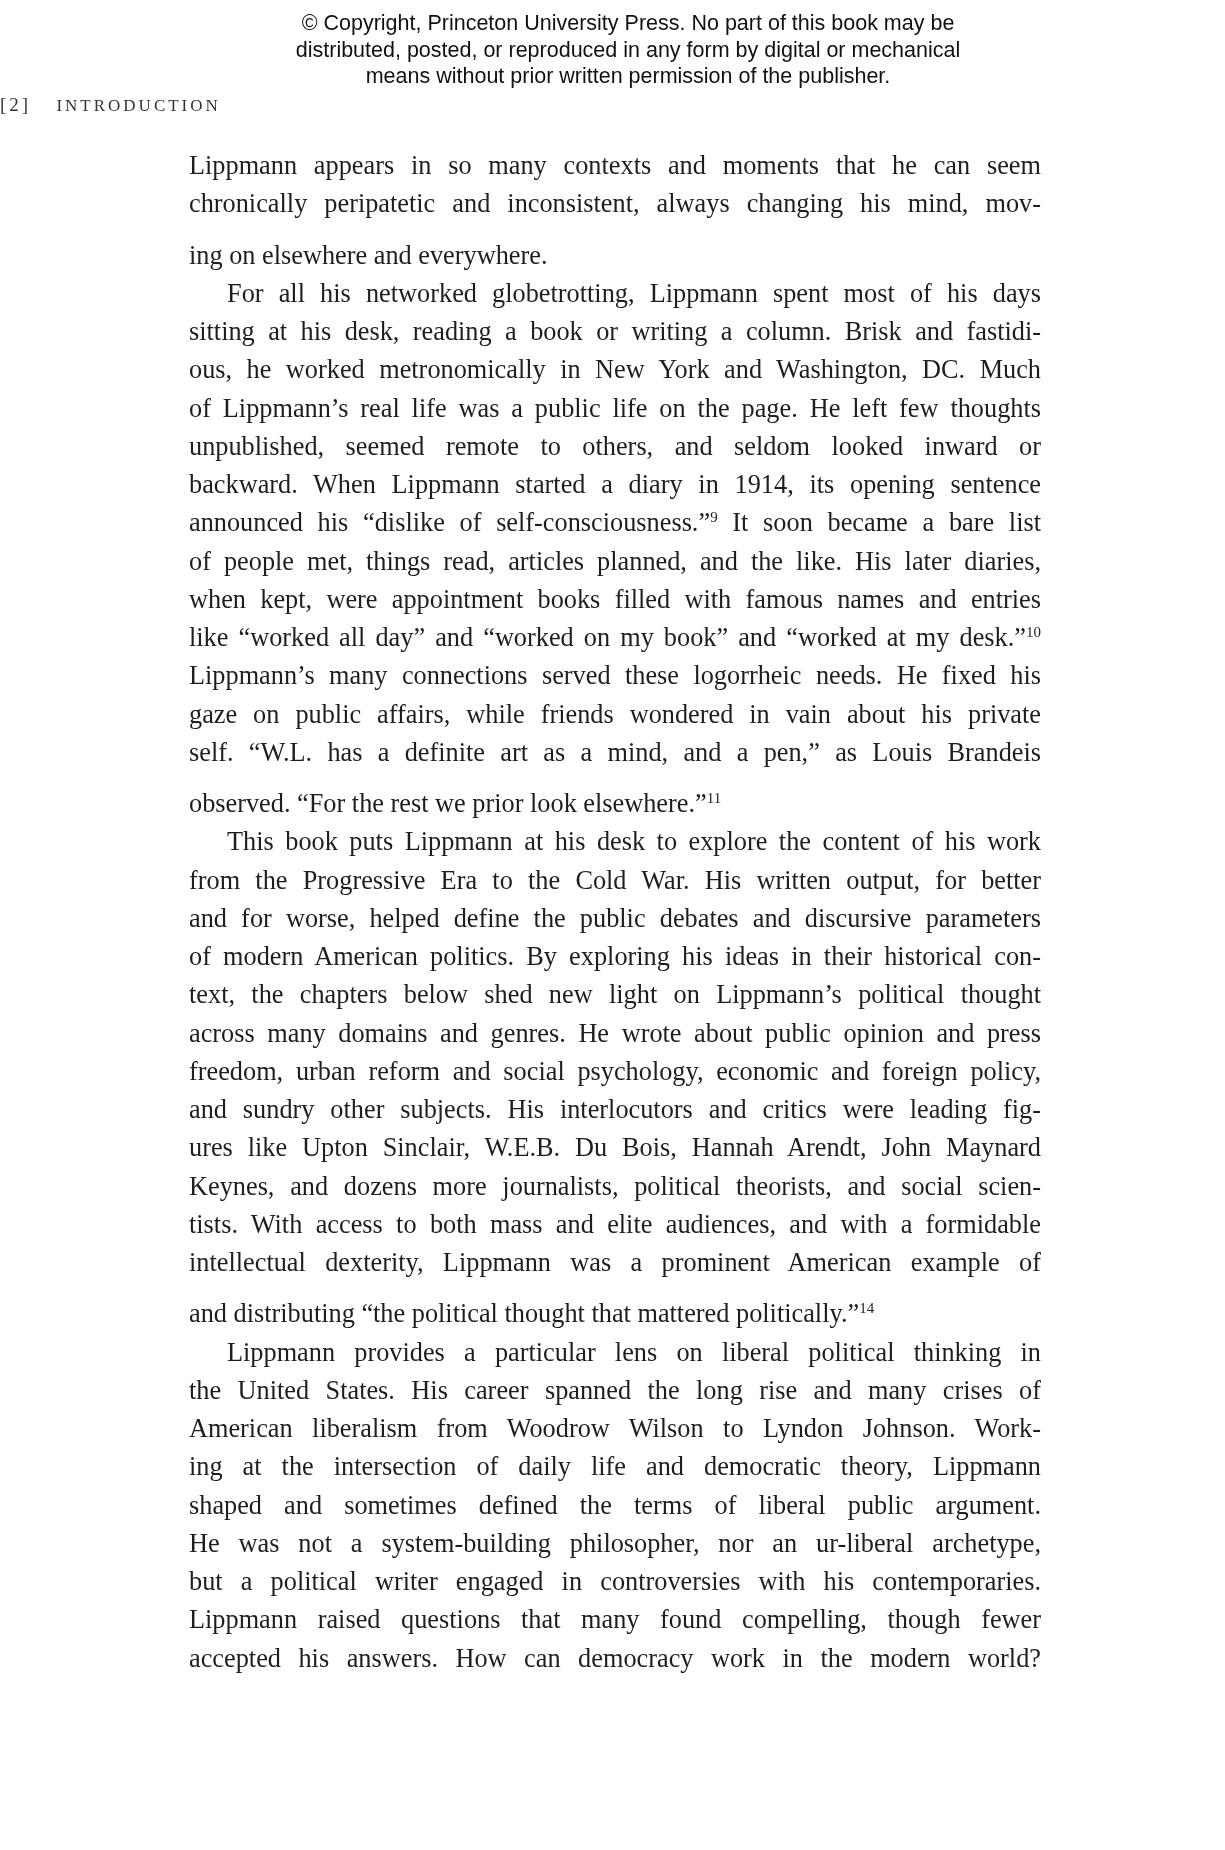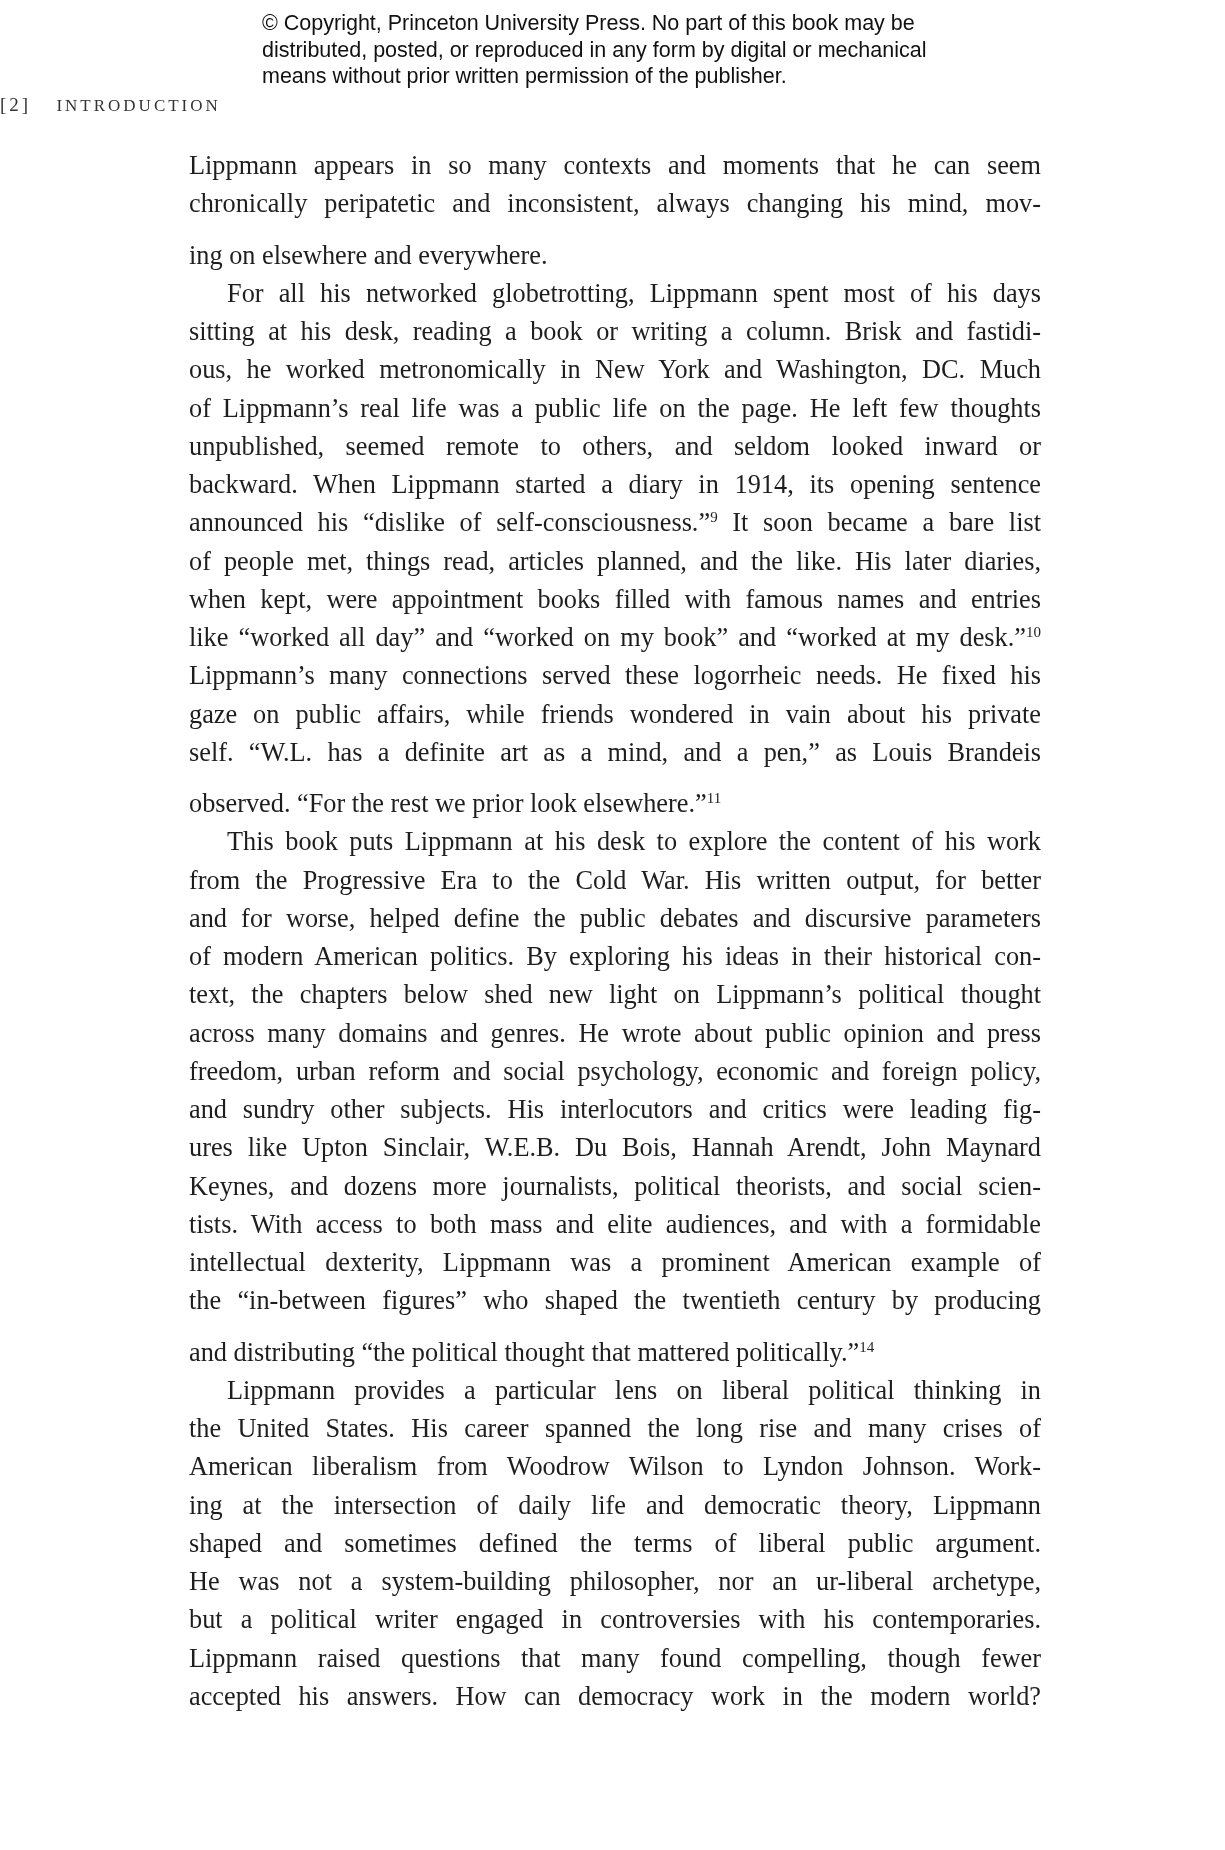--- a/index.html
+++ b/index.html
@@ -1,20 +1,21 @@
 <!DOCTYPE html>
 <html><head>
 <meta charset="utf-8">
 <style>
   html, body { margin: 0; padding: 0; background: #ffffff; }
   body { width: 1225px; height: 1850px; position: relative; overflow: hidden; color: #1c1c1c; }
   .copyright {
-    position: absolute; left: 262px; top: 10px; width: 720px;
+    position: absolute; left: 268px; top: 10px; width: 720px;
     font-family: "Liberation Sans", sans-serif; font-size: 21.5px; line-height: 26.5px;
     color: #111;
+    text-align: center;
   }
   .copyright div { white-space: nowrap; }
   .running-head {
     position: absolute; left: 0; width: 1225px; top: 94px; 
     font-family: "Liberation Serif", serif; font-size: 19px; letter-spacing: 2.5px; color: #333;
   }
   .running-head .num { margin-right: 18px; letter-spacing: 3px; }
   .running-head .title { font-variant: small-caps; text-transform: uppercase; font-size: 17px; letter-spacing: 3px; }
   .body-text {
     position: absolute; left: 189px; top: 147px; width: 852px;
@@ -74,21 +75,20 @@
     <div class="line">and for worse, helped define the public debates and discursive parameters</div>
     <div class="line">of modern American politics. By exploring his ideas in their historical con-</div>
     <div class="line">text, the chapters below shed new light on Lippmann’s political thought</div>
     <div class="line">across many domains and genres. He wrote about public opinion and press</div>
     <div class="line">freedom, urban reform and social psychology, economic and foreign policy,</div>
     <div class="line">and sundry other subjects. His interlocutors and critics were leading fig-</div>
     <div class="line">ures like Upton Sinclair, W.E.B. Du Bois, Hannah Arendt, John Maynard</div>
     <div class="line">Keynes, and dozens more journalists, political theorists, and social scien-</div>
     <div class="line">tists. With access to both mass and elite audiences, and with a formidable</div>
     <div class="line">intellectual dexterity, Lippmann was a prominent American example of</div>
-    <div class="line">the “in-between figures” who shaped the twentieth century by producing</div>
     <div class="line last"><span>and distributing “the political thought that mattered politically.”</span><sup>14</sup></div>
   </div>
 
   <div>
     <div class="line indent">Lippmann provides a particular lens on liberal political thinking in</div>
     <div class="line">the United States. His career spanned the long rise and many crises of</div>
     <div class="line">American liberalism from Woodrow Wilson to Lyndon Johnson. Work-</div>
     <div class="line">ing at the intersection of daily life and democratic theory, Lippmann</div>
     <div class="line">shaped and sometimes defined the terms of liberal public argument.</div>
     <div class="line">He was not a system-building philosopher, nor an ur-liberal archetype,</div>

